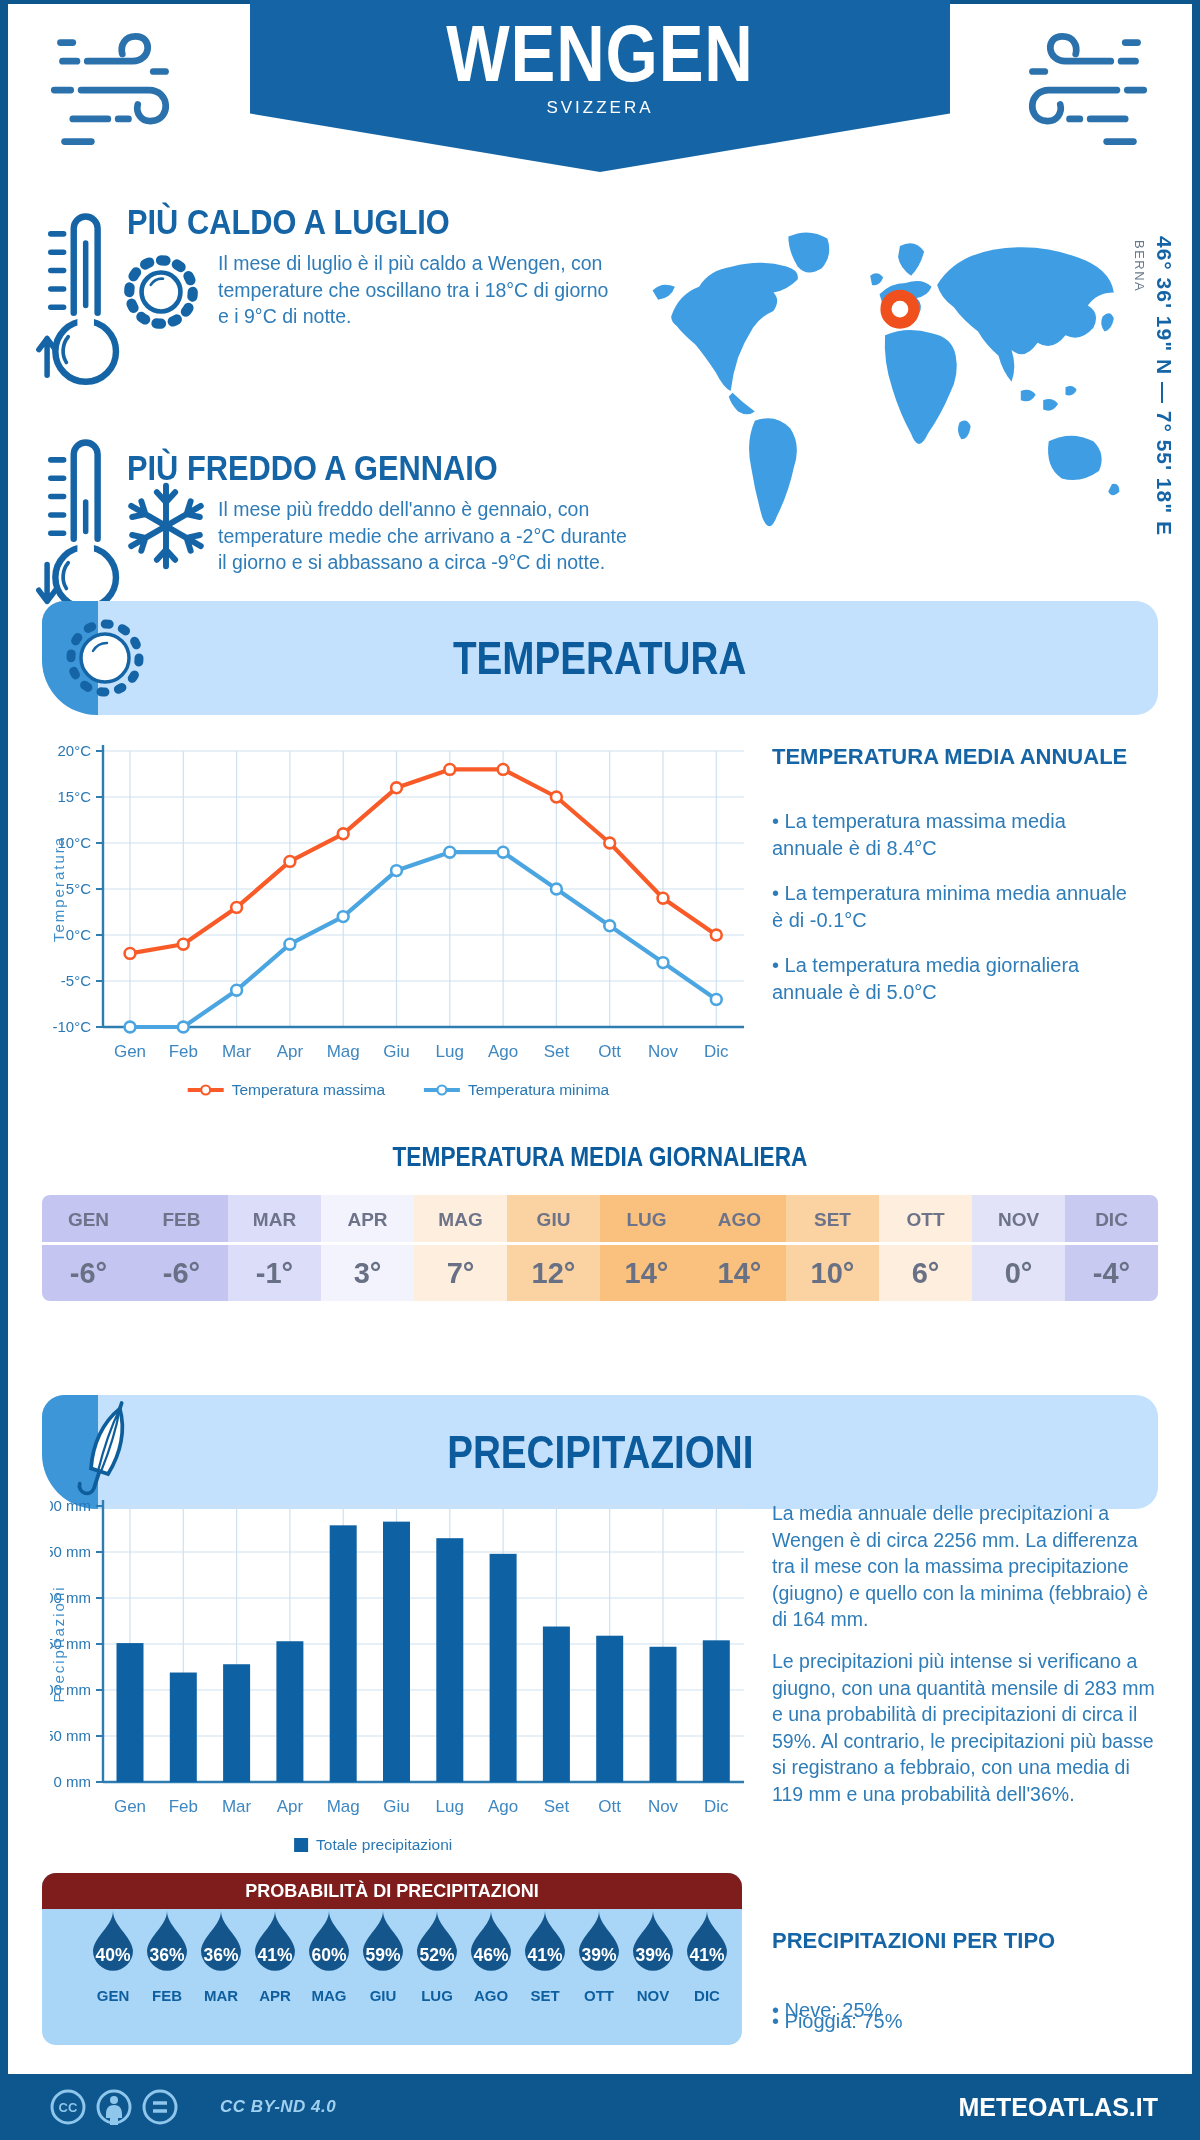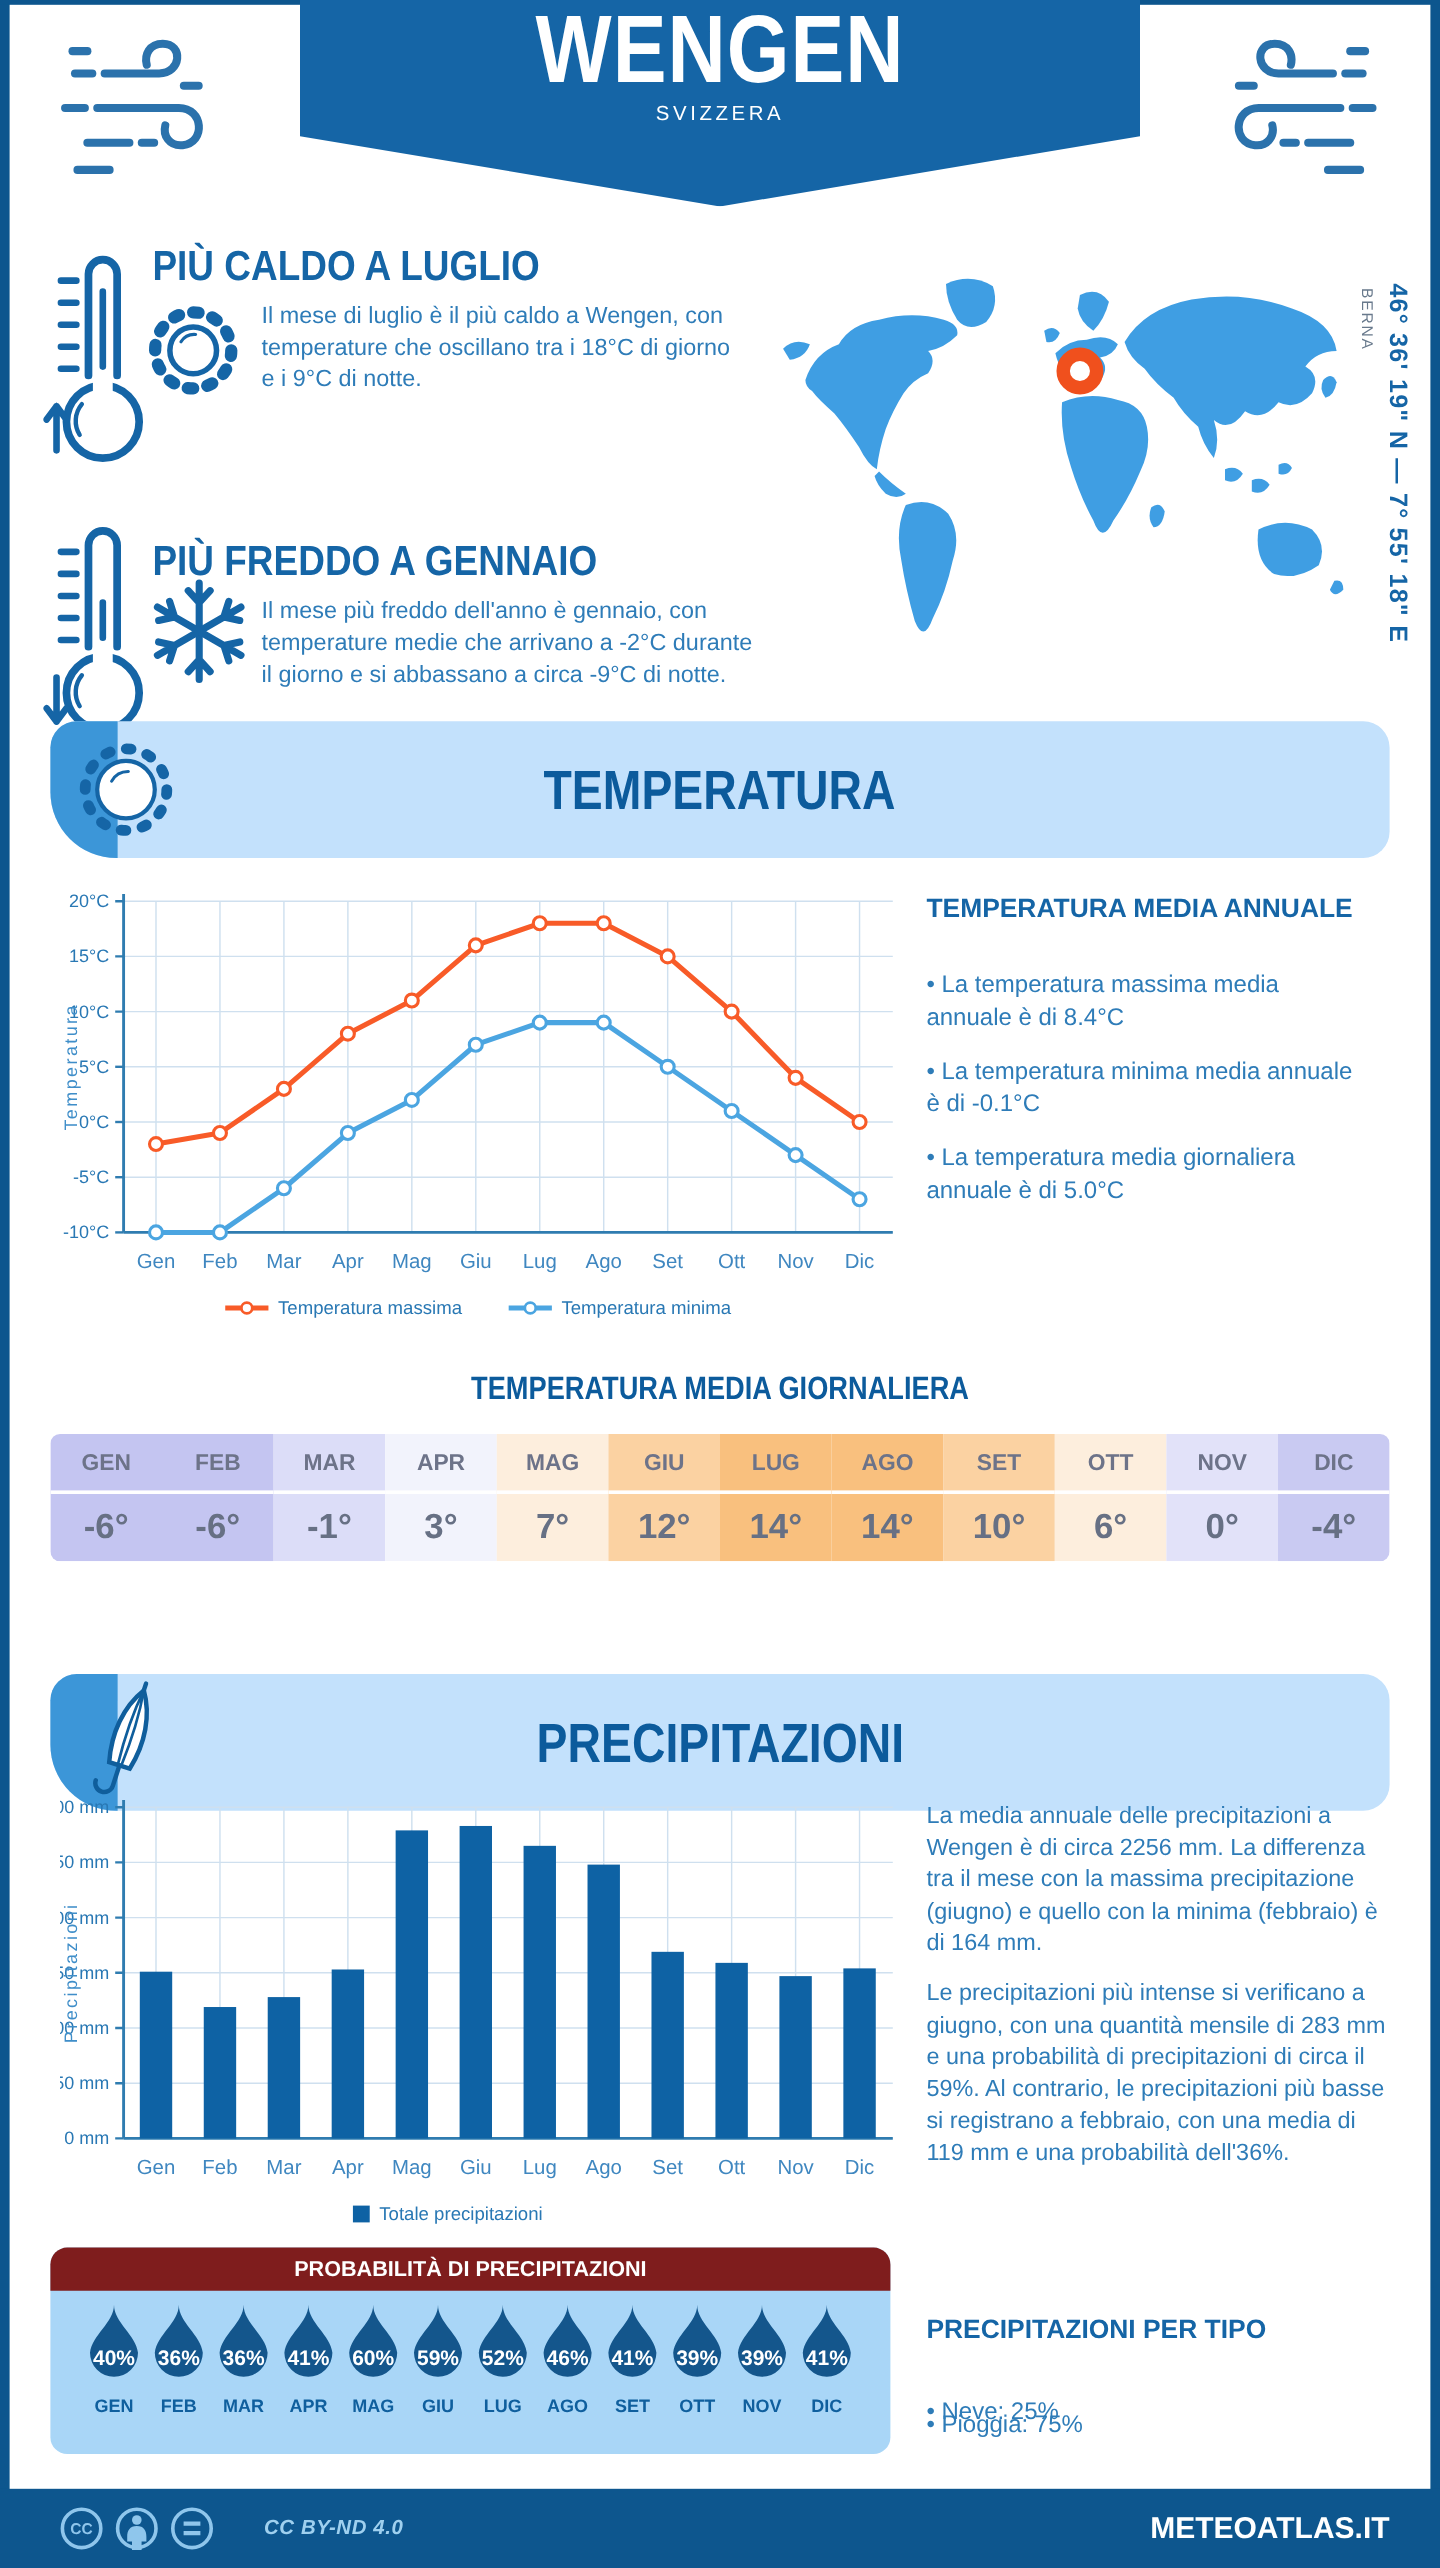--- a/index.html
+++ b/index.html
@@ -4,21 +4,21 @@
 <style>
   html,body{margin:0;padding:0;background:#fff;}
   .page{position:relative;width:1200px;height:2140px;background:#fff;overflow:hidden;
         font-family:"Liberation Sans",sans-serif;}
   .edge{position:absolute;background:#0d568e;}
   .abs{position:absolute;}
   .cond{display:inline-block;transform:scaleX(.84);transform-origin:center;}
   .condL{display:inline-block;transform:scaleX(.88);transform-origin:left center;}
   .ribbon{position:absolute;left:250px;top:0;width:700px;height:172px;background:#1565a6;
           clip-path:polygon(0 0,100% 0,100% 66%,50% 100%,0 66%);text-align:center;color:#fff;}
-  .ribbon h1{margin:3px 0 0 0;font-size:80px;font-weight:bold;letter-spacing:1px;line-height:76px;}
+  .ribbon h1{margin:16px 0 0 0;font-size:80px;font-weight:bold;letter-spacing:1px;line-height:76px;}
   .ribbon .sub{font-size:17px;letter-spacing:3px;margin-top:6px;}
   h2.sec{margin:0;font-size:35px;font-weight:bold;color:#1565a6;}
   .body-text{color:#2e7cb8;font-size:19.5px;line-height:26.5px;margin:0;}
   .banner{position:absolute;left:42px;width:1116px;height:114px;background:#c3e1fc;
           border-radius:22px 22px 22px 55px;}
   .banner .cap{position:absolute;left:0;top:0;width:56px;height:114px;background:#3c96d8;
           border-radius:22px 0 0 55px;}
   .banner .btitle{position:absolute;left:0;top:0;width:100%;height:114px;display:flex;
           align-items:center;justify-content:center;color:#0c5b9c;font-size:46px;font-weight:bold;}
   .vtext{writing-mode:vertical-rl;}
@@ -27,21 +27,21 @@
   #daily-table{position:absolute;left:42px;top:1195px;width:1116px;height:106px;display:flex;
           border-radius:8px;overflow:hidden;}
   .tcol{flex:1;display:flex;flex-direction:column;}
   .thead{height:47px;line-height:50px;text-align:center;font-size:19px;font-weight:bold;
           border-bottom:3px solid #fff;}
   .tval{height:56px;line-height:56px;text-align:center;font-size:29px;font-weight:bold;}
   #prob-panel{position:absolute;left:42px;top:1873px;width:700px;height:172px;
           background:#a9d6f7;border-radius:14px;}
   #prob-band{height:36px;background:#7f1d1d;border-radius:14px 14px 0 0;display:flex;
           align-items:center;justify-content:center;color:#fff;font-size:18px;font-weight:bold;}
-  #drops{display:flex;justify-content:center;padding:10px 8px 0 8px;}
+  #drops{display:flex;justify-content:flex-end;padding:0 8px 0 8px;}
   .drop-cell{display:flex;flex-direction:column;align-items:center;width:54px;}
   .drop-wrap{position:relative;width:54px;height:70px;}
   .drop-wrap .pct{position:absolute;left:0;right:0;top:36px;text-align:center;color:#fff;
           font-size:17.5px;font-weight:bold;}
   .drop-month{margin-top:8px;font-size:15px;font-weight:bold;color:#0f5f9e;}
   #footer{position:absolute;left:0;bottom:0;width:1200px;height:66px;background:#0d568e;
           display:flex;align-items:center;}
   #footer .license{color:#9fd0ef;font-size:17px;font-weight:bold;margin-left:12px;letter-spacing:.5px;font-style:italic;}
   #footer .site{margin-left:auto;margin-right:42px;color:#fff;font-size:25px;font-weight:bold;}
 </style>

